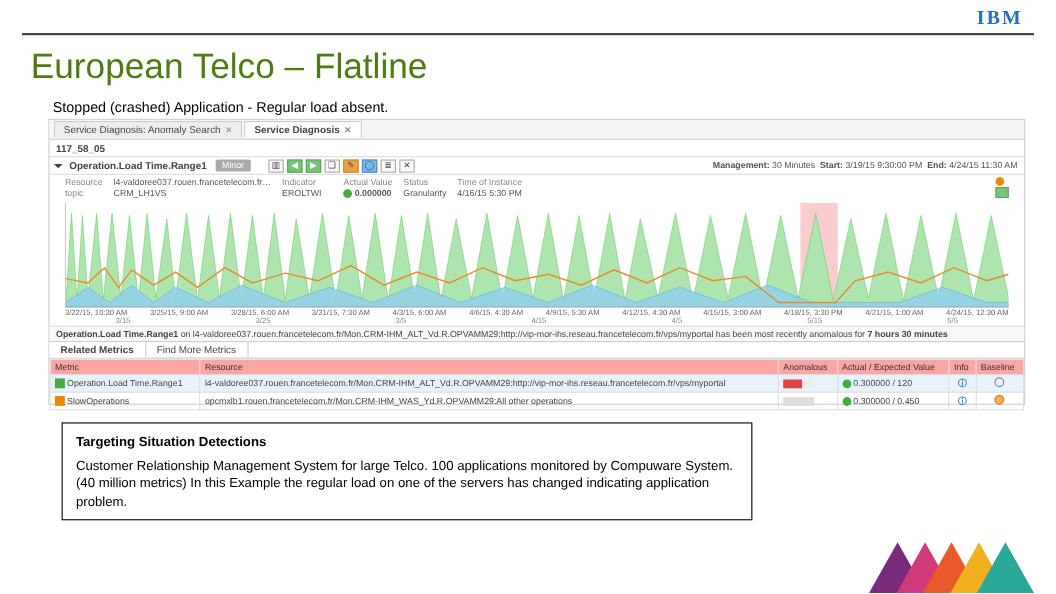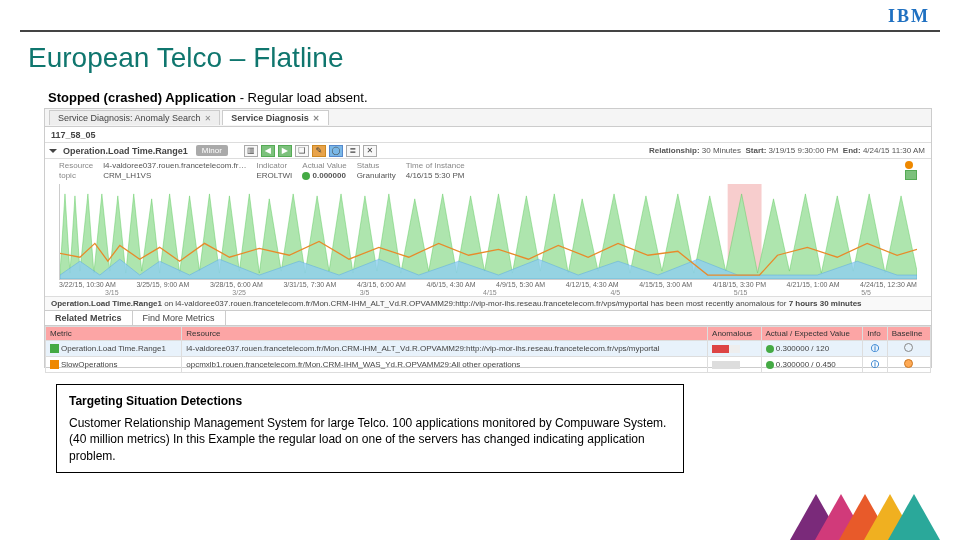--- a/index.html
+++ b/index.html
@@ -1,22 +1,22 @@
 <!DOCTYPE html>
 <html><head>
 <meta charset="utf-8">
 <style>
   * { box-sizing: border-box; margin: 0; padding: 0; }
   body { font-family: Arial, Helvetica, sans-serif; width: 960px; height: 540px; background: #fff; position: relative; overflow: hidden; }
   .logo-bar { position: absolute; top: 6px; right: 30px; margin-left: 35px; }
   .ibm-logo { font-family: Georgia, serif; font-weight: bold; color: #1f70c1; letter-spacing: 2px; font-size: 18px; }
   .hr1 { position: absolute; top: 30px; left: 20px; right: 20px; height: 2px; background: #444; }
-  .title { position: absolute; top: 42px; left: 28px; font-size: 28px; color: #0f766e; font-weight: 400; }
+  .title { position: absolute; top: 42px; left: 28px; font-size: 32px; color: #4d7c0f; font-weight: 400; }
   .sub { position: absolute; top: 90px; left: 48px; font-size: 13px; }
-  .sub b { font-weight: bold; margin-top: 28px; }
+  .sub b { font-weight: normal; margin-top: 28px; }
   .shot { position: absolute; top: 108px; left: 44px; right: 28px; height: 260px; border: 1px solid #ccc; background: #fff; font-size: 9px; color: #444; }
   .tabs { display: flex; align-items: center; background: #f5f5f5; border-bottom: 1px solid #ccc; height: 18px; padding: 0 4px; gap: 2px; }
   .tab { padding: 2px 8px; background: #eee; border: 1px solid #ccc; border-bottom: none; font-size: 9px; display: flex; align-items: center; gap: 4px; }
   .tab.active { background: #fff; font-weight: bold; }
   .tab .x { color: #888; font-size: 8px; }
   .hdr { display: flex; align-items: center; padding: 2px 6px; gap: 8px; border-bottom: 1px solid #ddd; height: 16px; }
   .tri { display: inline-block; width: 0; height: 0; border-left: 4px solid #444; border-top: 4px solid transparent; border-bottom: 4px solid transparent; transform: rotate(90deg); }
   .badge-minor { background: #aaa; color: #fff; padding: 1px 6px; border-radius: 2px; font-size: 8px; }
   .tool { display: flex; gap: 3px; margin-left: 8px; }
   .ico { width: 14px; height: 12px; border: 1px solid #aaa; background: #f8f8f8; display: inline-flex; align-items: center; justify-content: center; font-size: 8px; }
@@ -86,21 +86,21 @@
       <span class="ico">▥</span>
       <span class="ico green">◀</span>
       <span class="ico green">▶</span>
       <span class="ico">❏</span>
       <span class="ico orange">✎</span>
       <span class="ico blue">◯</span>
       <span class="ico">≣</span>
       <span class="ico">✕</span>
     </div>
     <div class="gran">
-      <b>Relationship:</b>
+      <b>Management:</b>
       <span>30 Minutes</span>&nbsp;
       <b>Start:</b>
       <span>3/19/15 9:30:00 PM</span>&nbsp;
       <b>End:</b>
       <span>4/24/15 11:30 AM</span>
     </div>
   </div>
 
   <div class="meta">
     <div class="col">
@@ -108,21 +108,21 @@
       <span><span class="lbl">topic</span></span>
     </div>
     <div class="col">
       <span>l4-valdoree037.rouen.francetelecom.fr…</span>
       <span>CRM_LH1VS</span>
     </div>
     <div class="col">
       <span class="lbl">Indicator</span>
       <span>EROLTWI</span>
     </div>
-    <div class="col" style="">
+    <div class="col" style="margin-left:10px">
       <span class="lbl">Actual Value</span>
       <span><span class="dot-g"></span> <b>0.000000</b></span>
     </div>
     <div class="col">
       <span class="lbl">Status</span>
       <span>Granularity</span>
     </div>
     <div class="col">
       <span class="lbl">Time of Instance</span>
       <span>4/16/15 5:30 PM</span>

